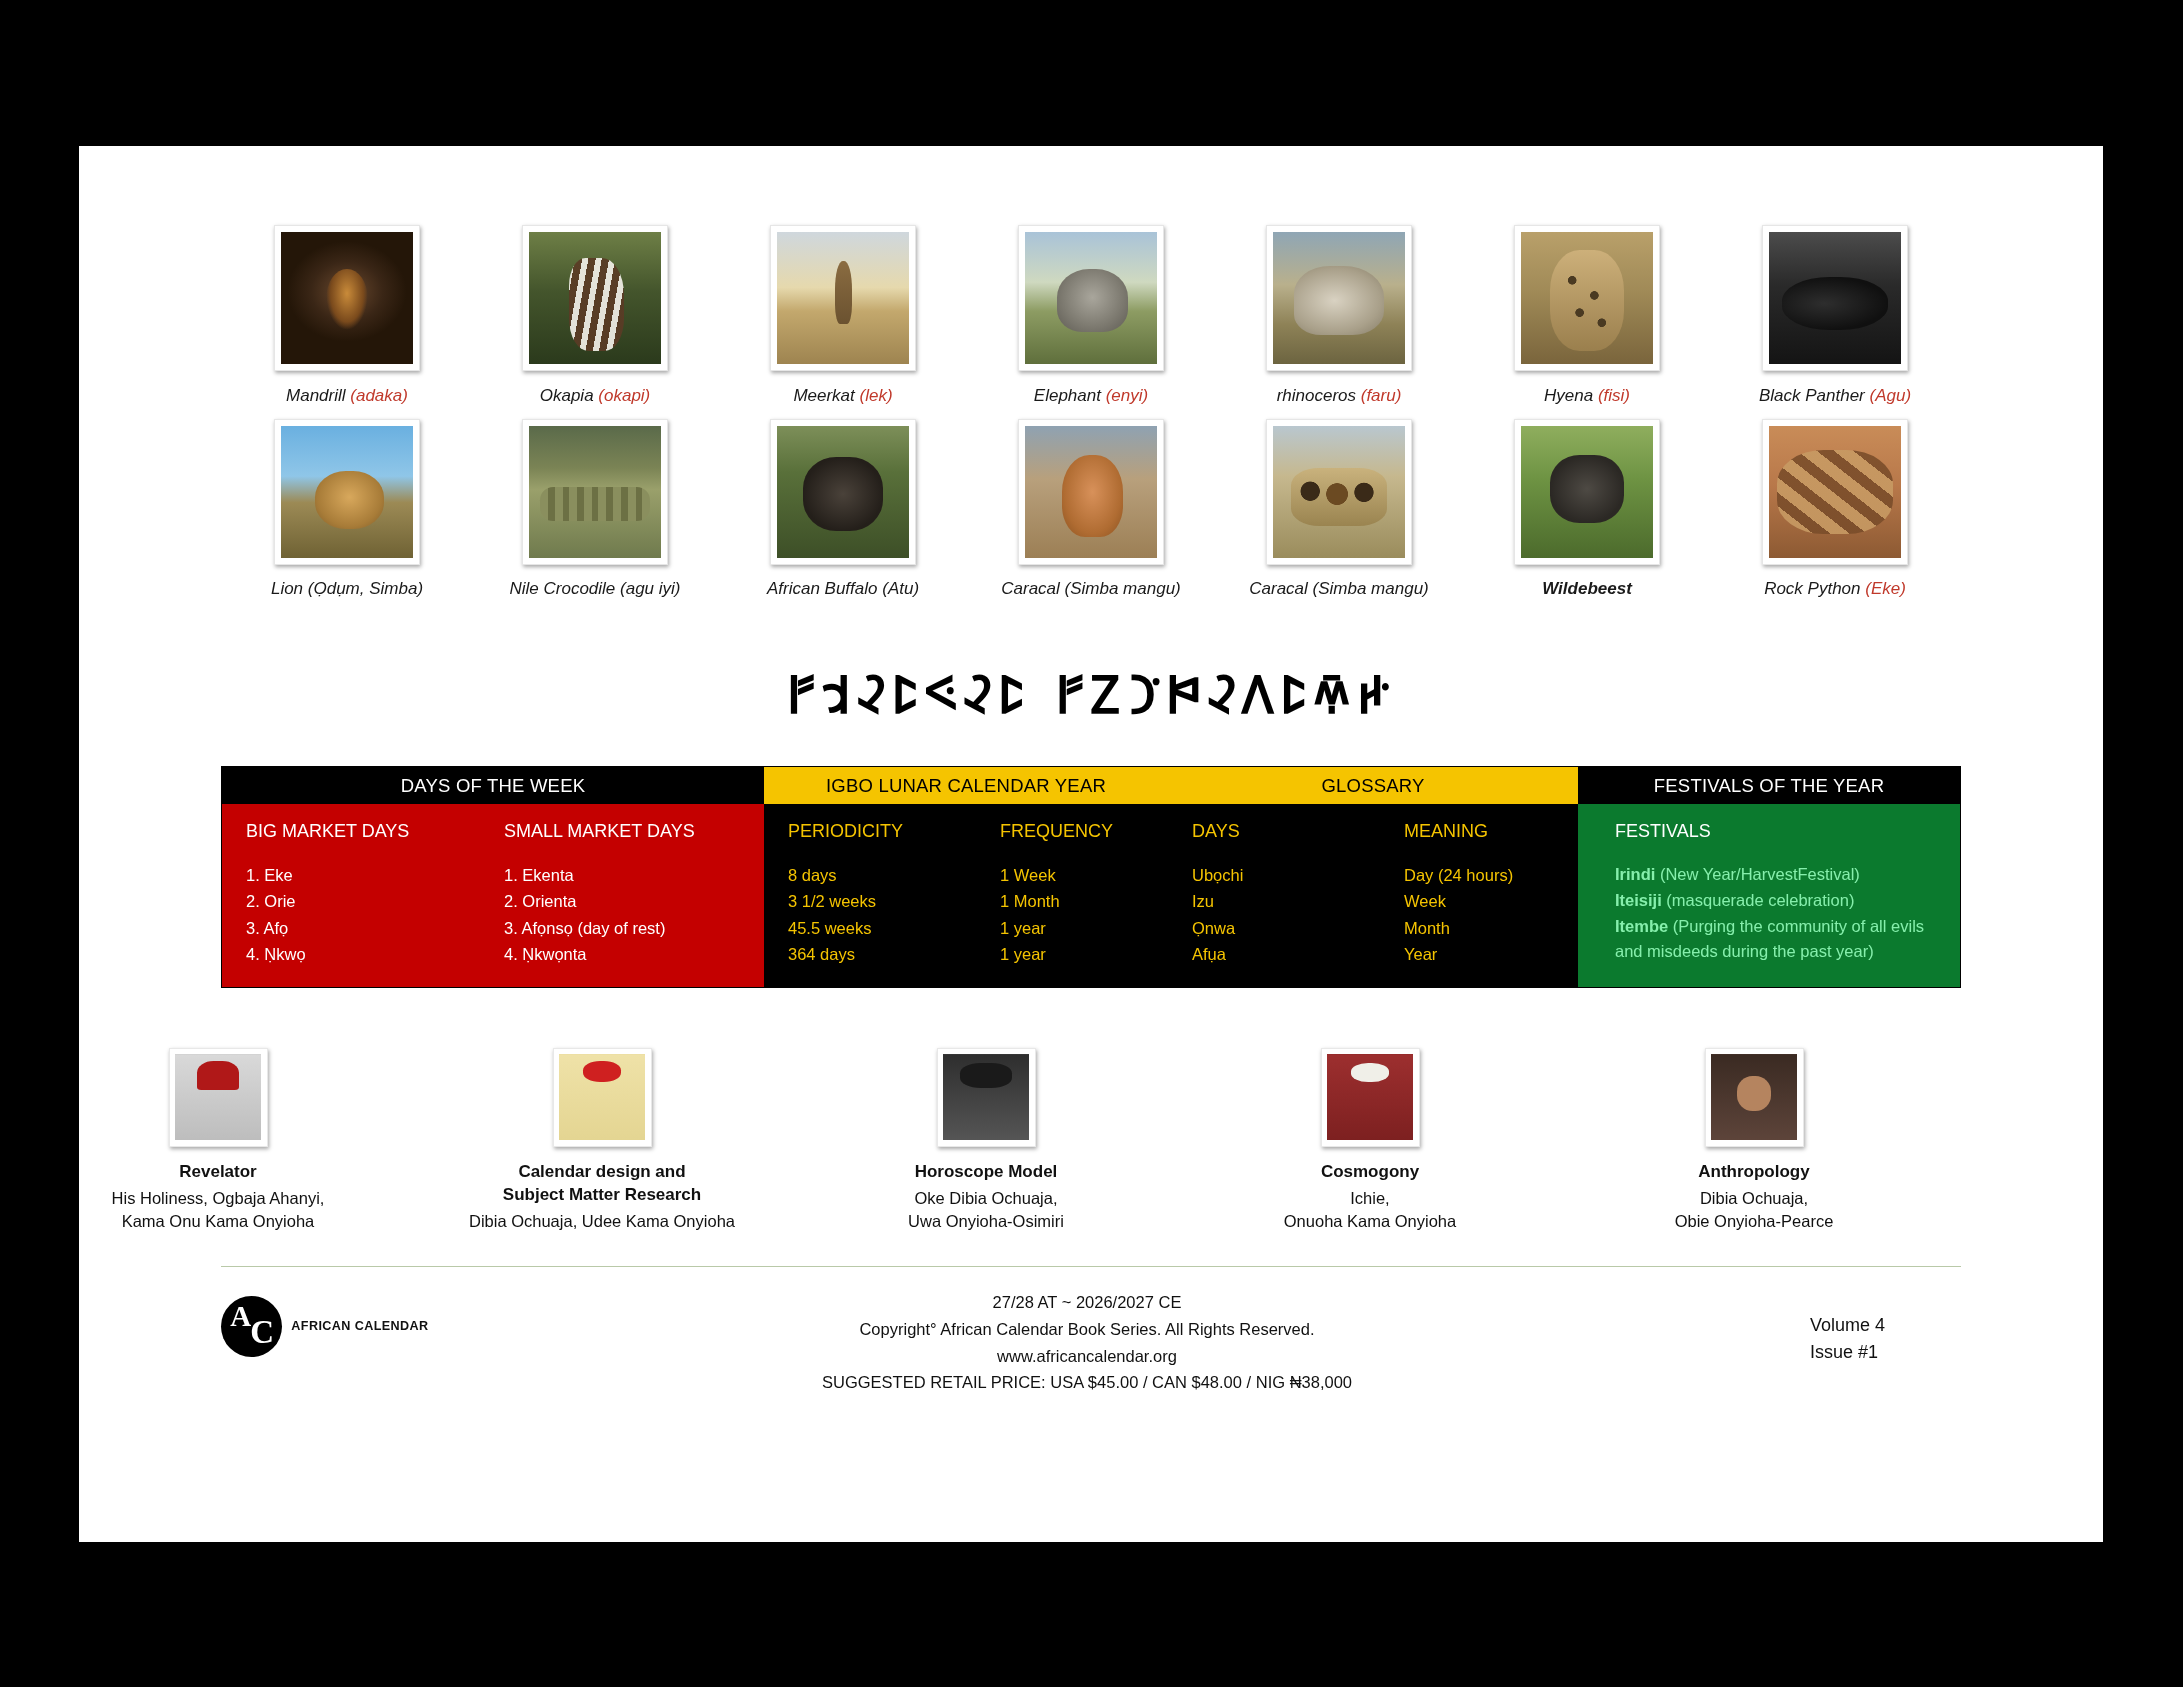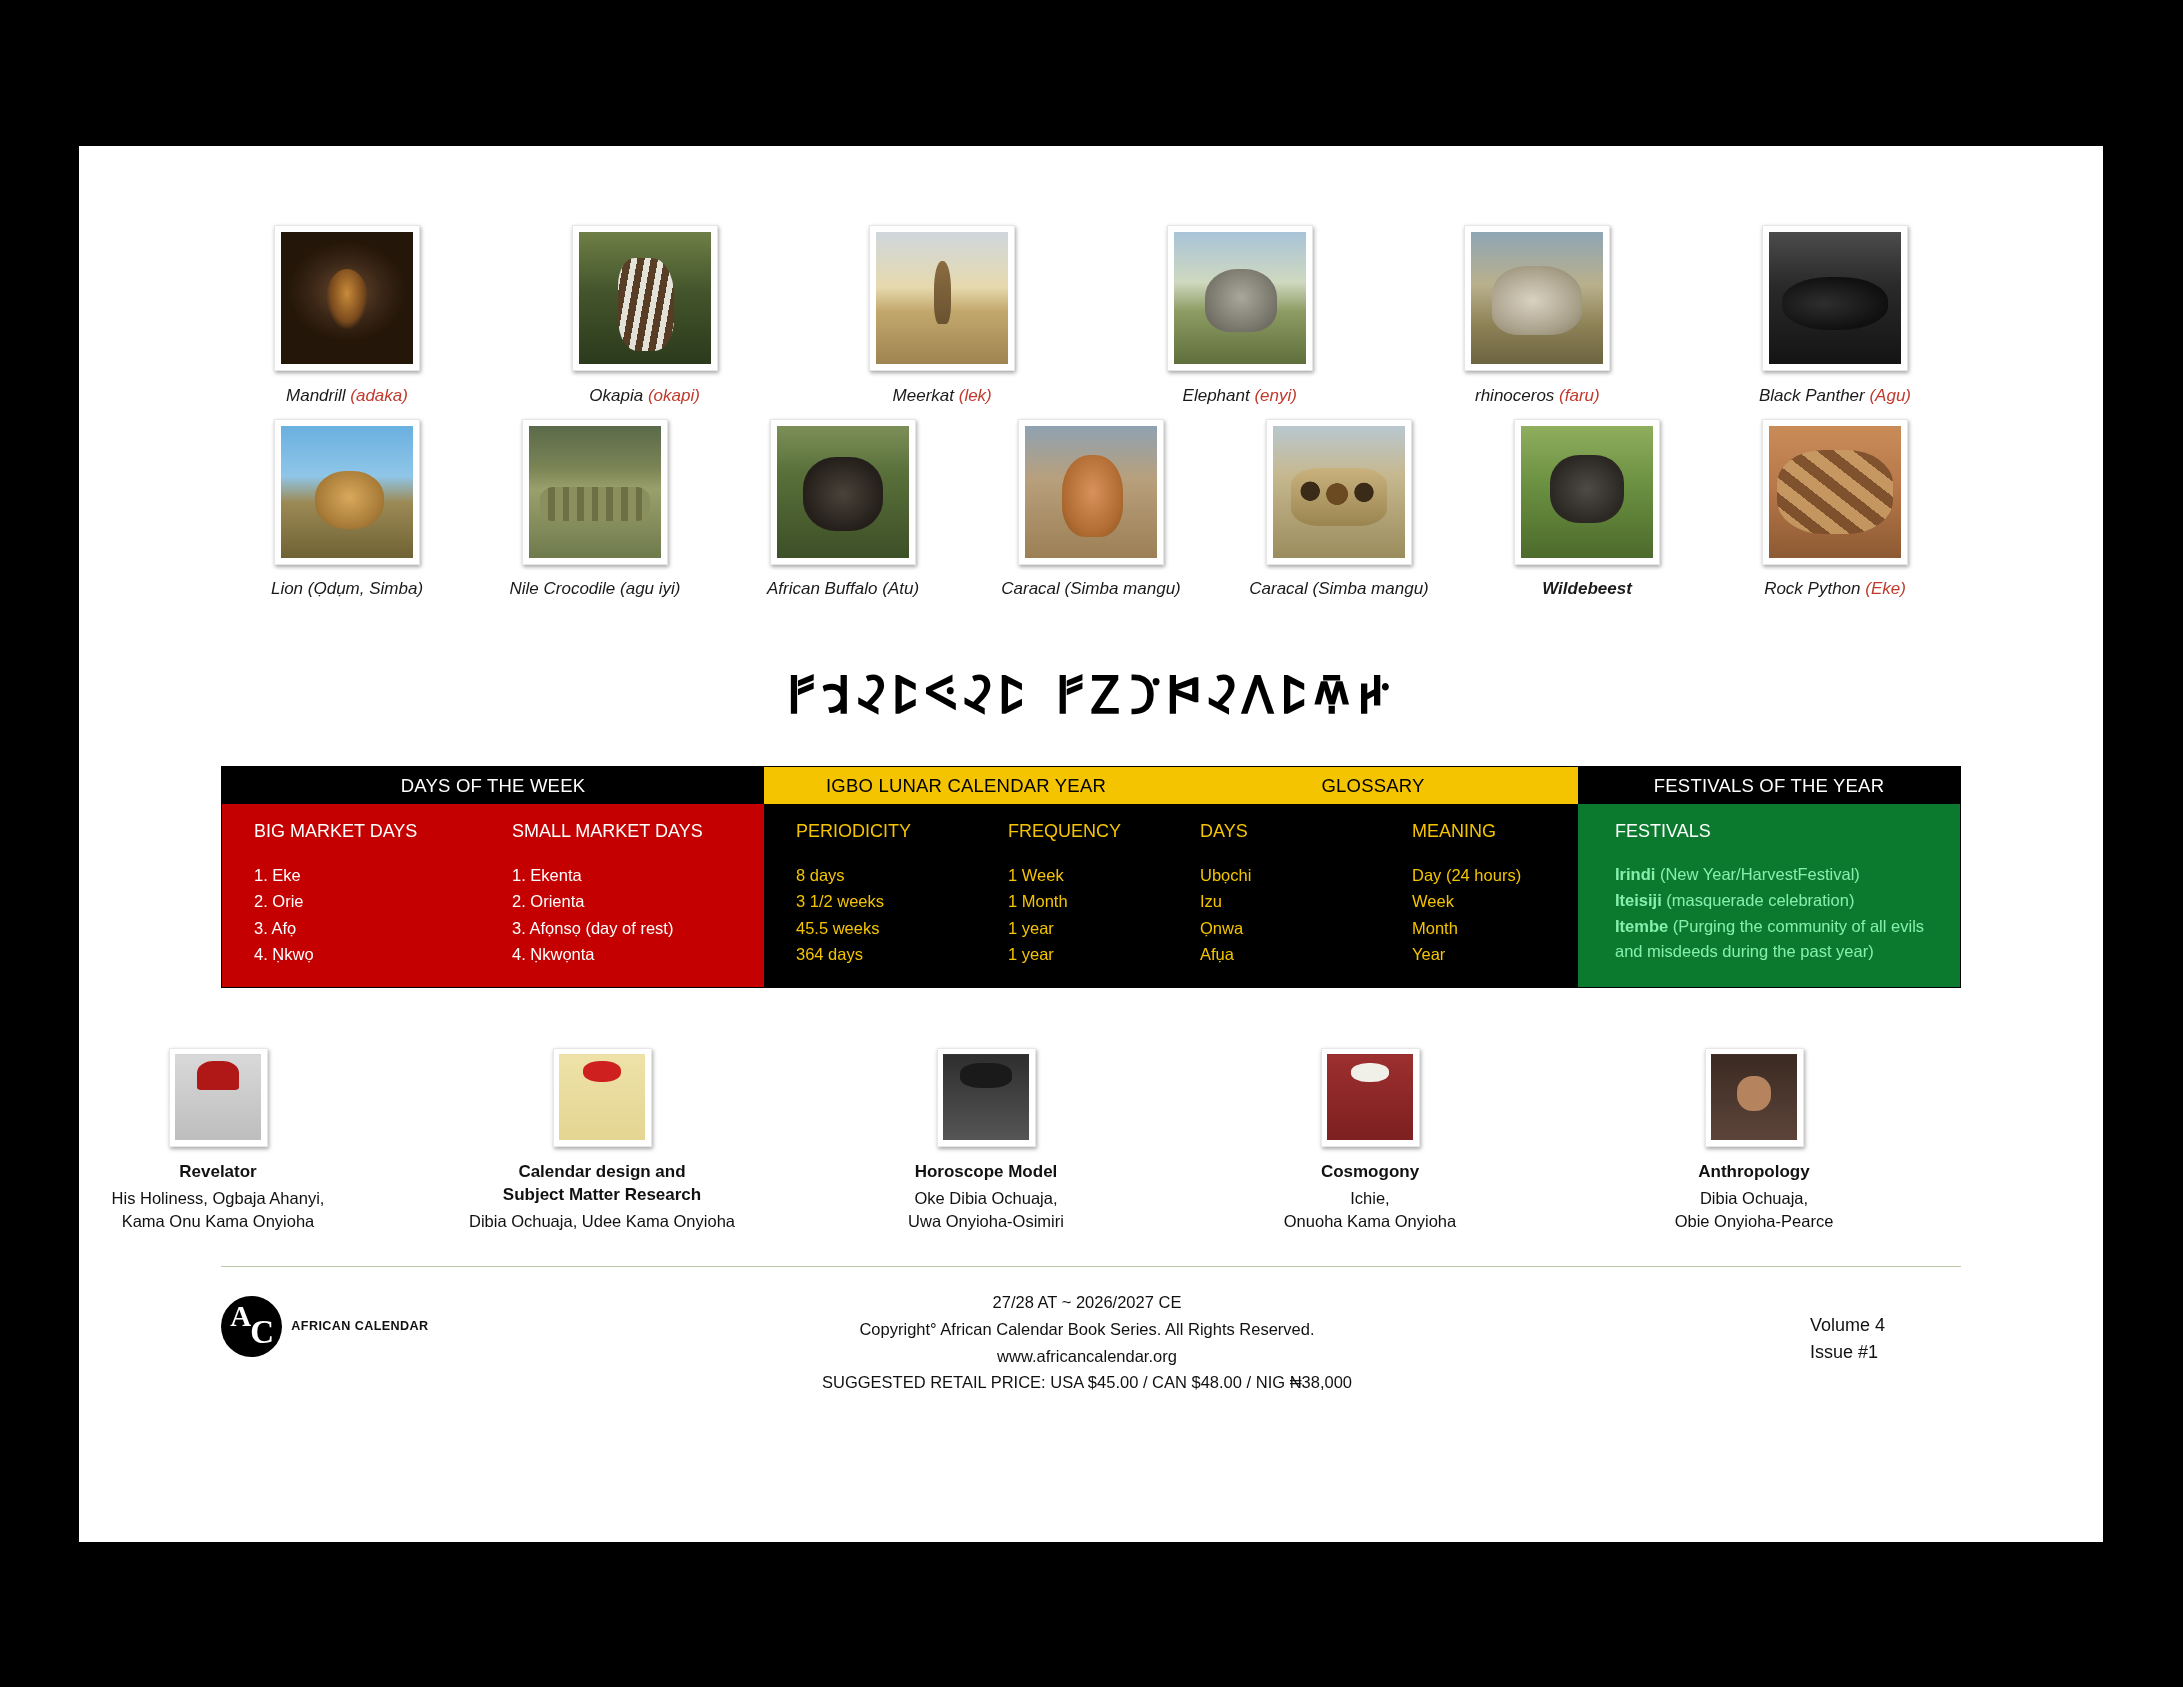--- a/index.html
+++ b/index.html
@@ -243,21 +243,21 @@
   .col-body {
     flex: 1;
     padding: 17px 0 20px 0;
     box-sizing: border-box;
   }
   .body-red   { background: #c40000; color: #fff; }
   .body-black { background: #000;    color: #fff; }
   .body-green { background: #0b7a2e; color: #fff; }
 
   .two-cols { display: flex; }
-  .sub-col { padding-left: 32px; box-sizing: border-box; }
+  .sub-col { padding-left: 24px; box-sizing: border-box; }
   .sub-col.w1 { width: 258px; }
   .sub-col.w2 { width: 284px; }
   .sub-col.y1 { width: 212px; }
   .sub-col.y2 { width: 192px; }
   .sub-col.g1 { width: 212px; }
   .sub-col.g2 { width: 198px; }
 
   .sub-head {
     font-size: 18px; margin-bottom: 20px; white-space: nowrap;
   }
@@ -379,20 +379,26 @@
         <div class="photo-frame">
           <div class="photo ph-elephant"></div>
         </div>
         <div class="animal-caption">Elephant <span class="igbo">(enyi)</span></div>
       </div>
       <div class="animal-cell">
         <div class="photo-frame">
           <div class="photo ph-rhino"></div>
         </div>
         <div class="animal-caption">rhinoceros <span class="igbo">(faru)</span></div>
+      </div>
+      <div class="animal-cell">
+        <div class="photo-frame">
+          <div class="photo ph-hyena"></div>
+        </div>
+        <div class="animal-caption">Hyena <span class="igbo">(fisi)</span></div>
       </div>
       <div class="animal-cell">
         <div class="photo-frame">
           <div class="photo ph-panther"></div>
         </div>
         <div class="animal-caption">Black Panther <span class="igbo">(Agu)</span></div>
       </div>
     </div>
 
   <div class="animal-grid grid-row-2" id="row2">

